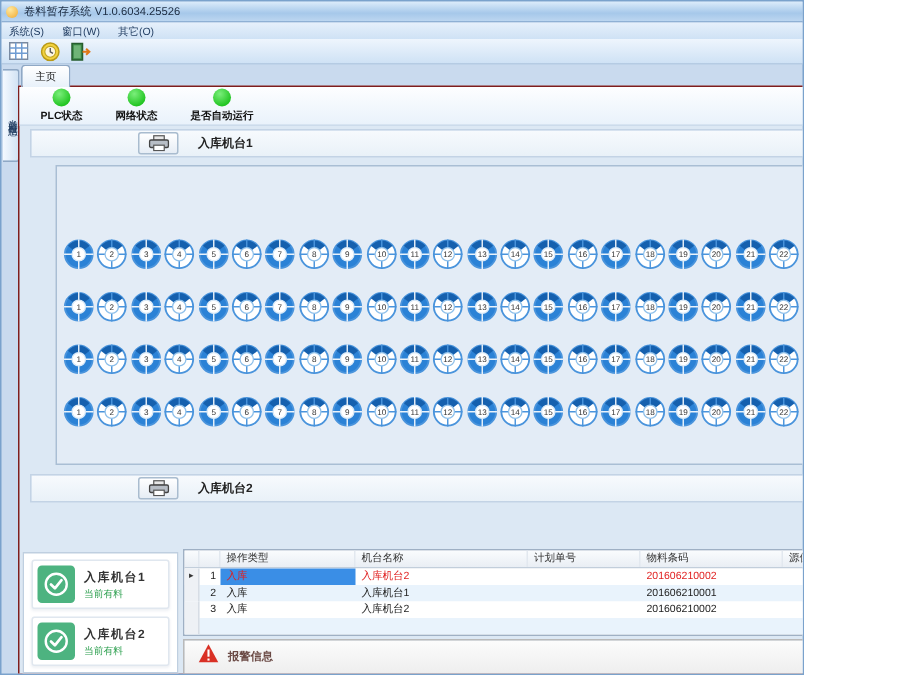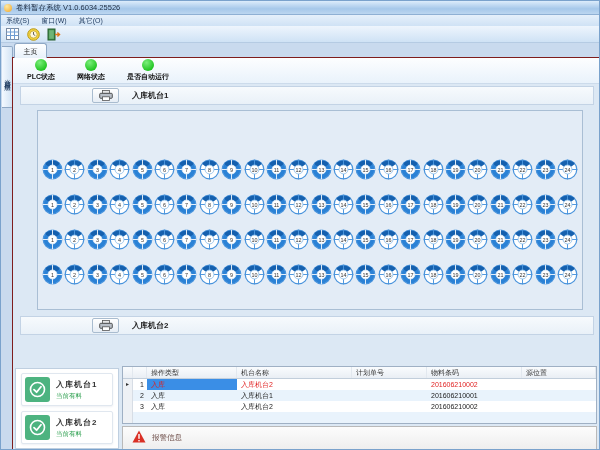--- a/index.html
+++ b/index.html
@@ -1,17 +1,17 @@
 <!DOCTYPE html>
 <html><head>
 <meta charset="utf-8">
 <style>
   * { margin:0; padding:0; box-sizing:border-box; }
   html,body { width:600px; height:450px; font-family:"Liberation Sans", sans-serif; }
-  #stage { position:relative; width:600px; height:450px; background:#c9daee; overflow:hidden; border:1px solid #7aa2cc; }
+  #stage { position:relative; width:536px; height:450px; background:#c9daee; overflow:hidden; border:1px solid #7aa2cc; }
 
   
   .titlebar { position:absolute; top:0; left:0; width:600px; height:14px;
     background:linear-gradient(#dcecfb,#a6c8ea 60%,#bcd6f0);
     border-bottom:1px solid #8fb0d4; display:flex; align-items:center; gap:4px; padding-left:3px; }
   .app-icon { width:8px; height:8px; border-radius:50%;
     background:radial-gradient(circle at 35% 30%, #ffe9a0, #f0a82e); flex:0 0 auto; }
   .title-text { font-size:7.5px; color:#1c2c42; }
 
   
@@ -84,21 +84,21 @@
   .gc { overflow:hidden; white-space:nowrap; padding-left:4px; color:#222; }
   .gc.ind { padding:0; text-align:center; background:#eef1f5; border-right:1px solid #d7dde5;
     font-size:6px; color:#333; }
   .gc.num { text-align:right; padding-right:3px; padding-left:0; }
   .gc.sel { background:#3a8ee6; }
   .alert-text { color:#e01f1f; }
 
   .alarm-bar { position:absolute; left:109px; top:368px; width:475px; height:24px;
     background:linear-gradient(#fcfcfc,#eeeeee); border:1px solid #b9b9b9;
     display:flex; align-items:center; gap:6px; padding-left:9px; }
-  .alarm-label { font-size:7.5px; font-weight:normal; color:#6b4a45; }
+  .alarm-label { font-size:7.5px; font-weight:bold; color:#6b4a45; }
 </style>
 </head>
 <body>
 
 <div id="stage">
 
   <div class="titlebar">
     <span class="app-icon"></span>
     <span class="title-text">卷料暂存系统 V1.0.6034.25526</span>
   </div>

